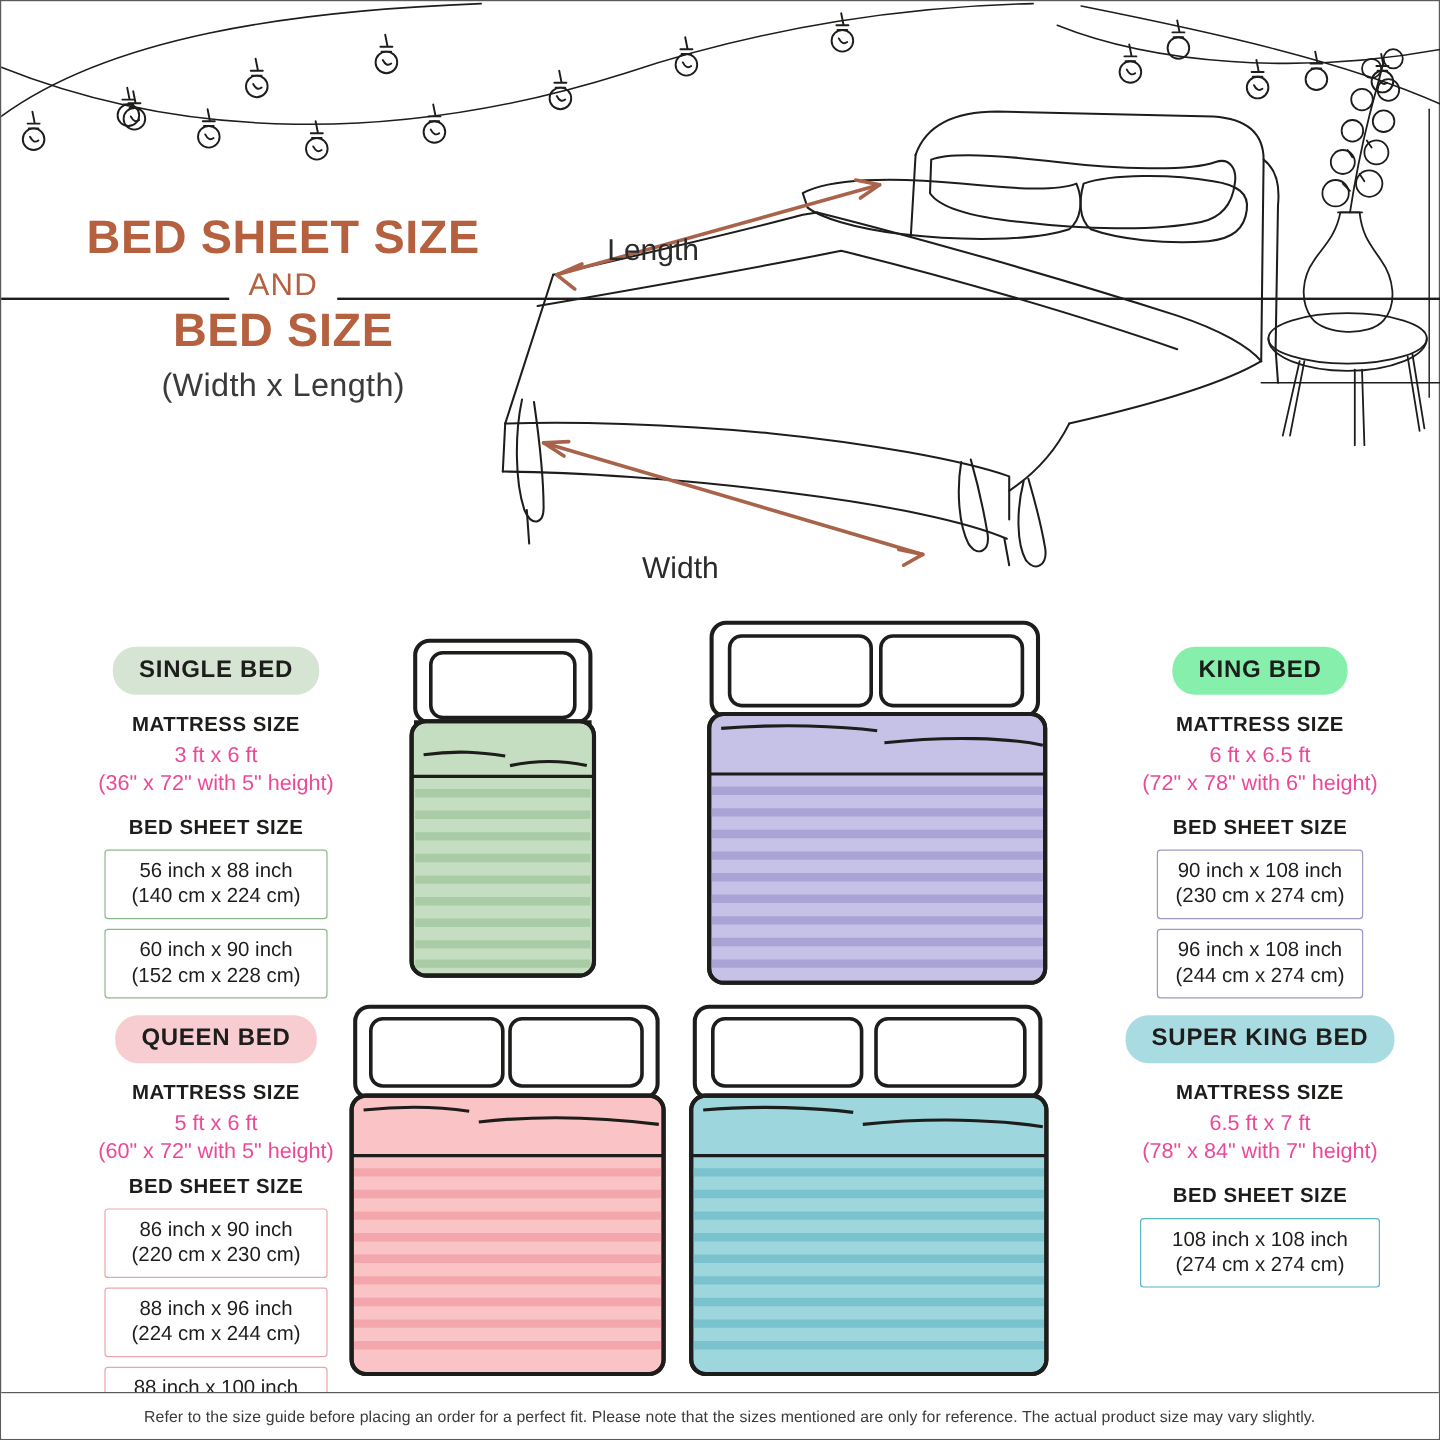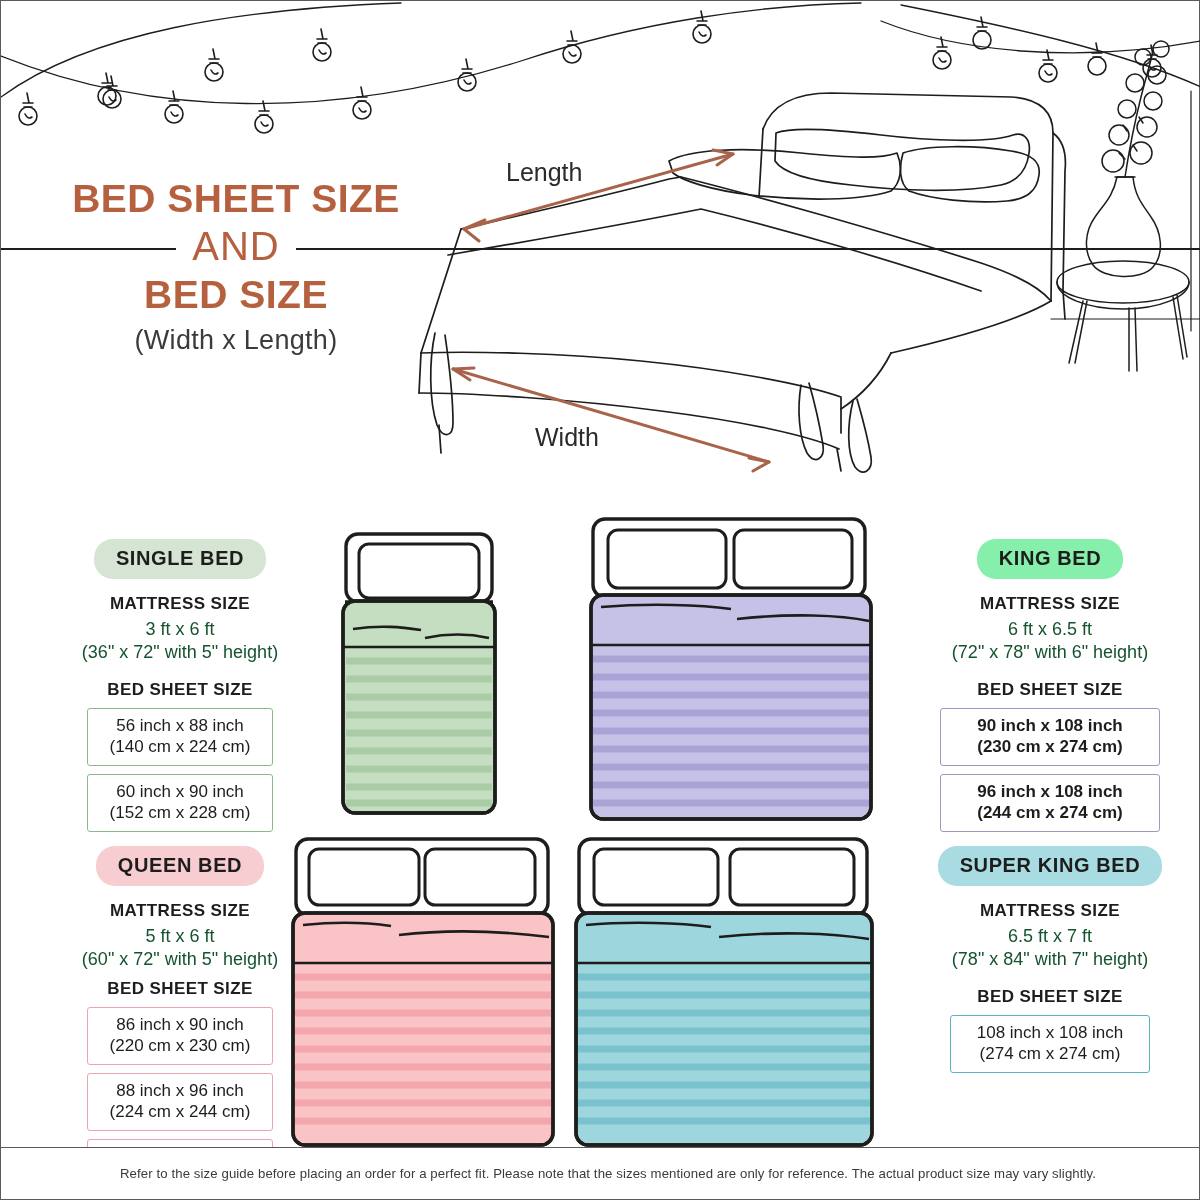--- a/index.html
+++ b/index.html
@@ -26,36 +26,36 @@
   }
   .titleblock {
     position: absolute; left: 40px; top: 178px; width: 390px;
     text-align: center; z-index: 4;
   }
   .t-line1 {
     font-size: 39px; font-weight: 700; letter-spacing: 0.5px;
     color: #b5603f; line-height: 1.04; white-space: nowrap;
   }
   .t-and {
-    font-size: 40px; font-weight: 400; color: #b5603f;
+    font-size: 26px; font-weight: 400; color: #b5603f;
     line-height: 1.34; background: #fff; display: inline-block;
     padding: 0 16px; letter-spacing: 1px;
   }
   .t-line2 {
     font-size: 39px; font-weight: 700; letter-spacing: 0.5px;
     color: #b5603f; line-height: 1.12;
   }
   .t-sub {
     font-size: 27px; font-weight: 400; color: #3b3b3b;
     margin-top: 8px; letter-spacing: 0.3px;
   }
 
   
   .arrow-label {
-    position: absolute; font-size: 25px; color: #2b2b2b; z-index: 4;
+    position: absolute; font-size: 25px; color: #2b2b2b; z-index: 4; margin-top: 37px;
   }
   .lbl-length { left: 505px; top: 157px; }
   .lbl-width  { left: 534px; top: 422px; }
 
   
   .col { position: absolute; width: 262px; text-align: center; z-index: 3; }
   .col-single { left: 48px;  top: 538px; }
   .col-king   { left: 918px; top: 538px; }
   .col-queen  { left: 48px;  top: 845px; }
   .col-sking  { left: 918px; top: 845px; }
@@ -66,40 +66,40 @@
     border-radius: 19px;
     font-size: 20px; font-weight: 700;
     letter-spacing: 0.6px; color: #1d1d1b;
     white-space: nowrap;
   }
   .lbl-head {
     font-size: 17px; font-weight: 700; color: #1d1d1b;
     letter-spacing: 0.4px;
   }
   .mattress-head { margin-top: 15px; }
-  .spec-line { font-size: 18px; color: #14532d; line-height: 1.28; }
+  .spec-line { font-size: 18px; color: #ec4899; line-height: 1.28; }
   .spec-line.first { margin-top: 4px; }
   .sheet-head { margin-top: 16px; }
   .sheet-head.tight { margin-top: 8px; }
 
   .sheetbox {
     margin: 8px auto 0;
     width: 186px;
     border-radius: 3px;
     background: #fff;
     padding: 6px 4px 7px;
     font-size: 17px; color: #1d1d1b; line-height: 1.26;
   }
-  .sheetbox.wide { width: 220px; font-weight: bold; }
+  .sheetbox.wide { width: 172px; }
   .sheetbox.xwide { width: 200px; }
 
   
   .footer {
     position: absolute; left: 0; right: 0; bottom: 0;
-    height: 52px;
+    height: 39px;
     border-top: 1px solid #5a5a5a;
     display: flex; align-items: center; justify-content: center;
     z-index: 4; background: #fff; padding-left: 16px;
   }
   .footer span { font-size: 13.2px; color: #3b3b3b; letter-spacing: 0.1px; }
 </style>
 </head>
 <body>
 
 <div class="page">

